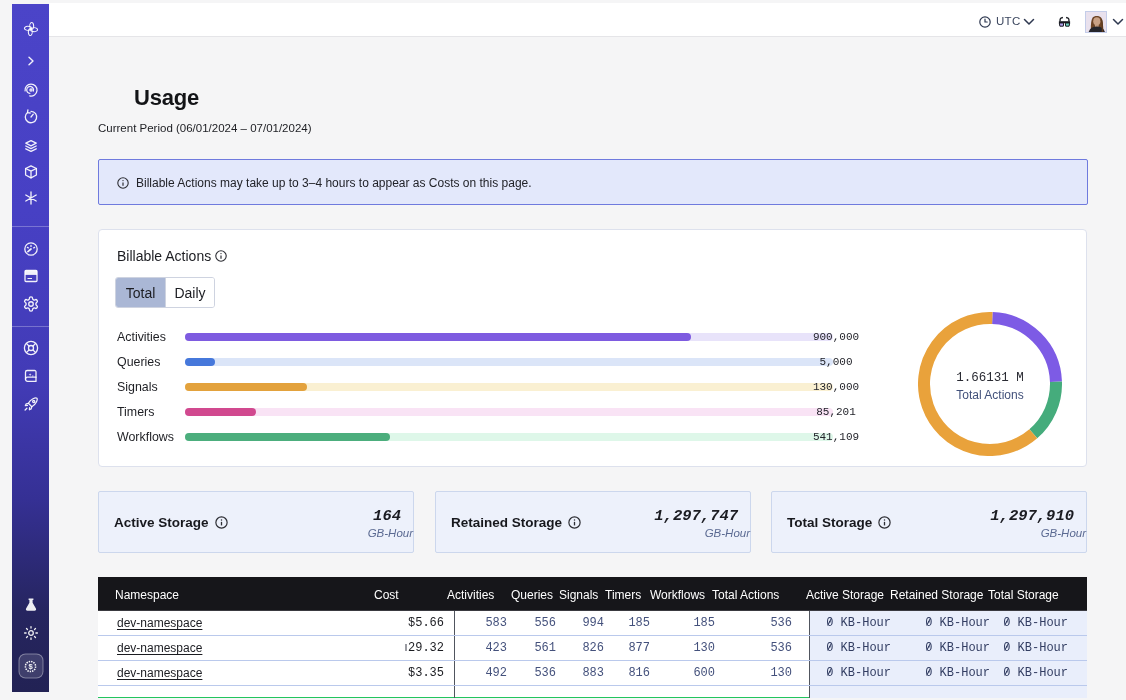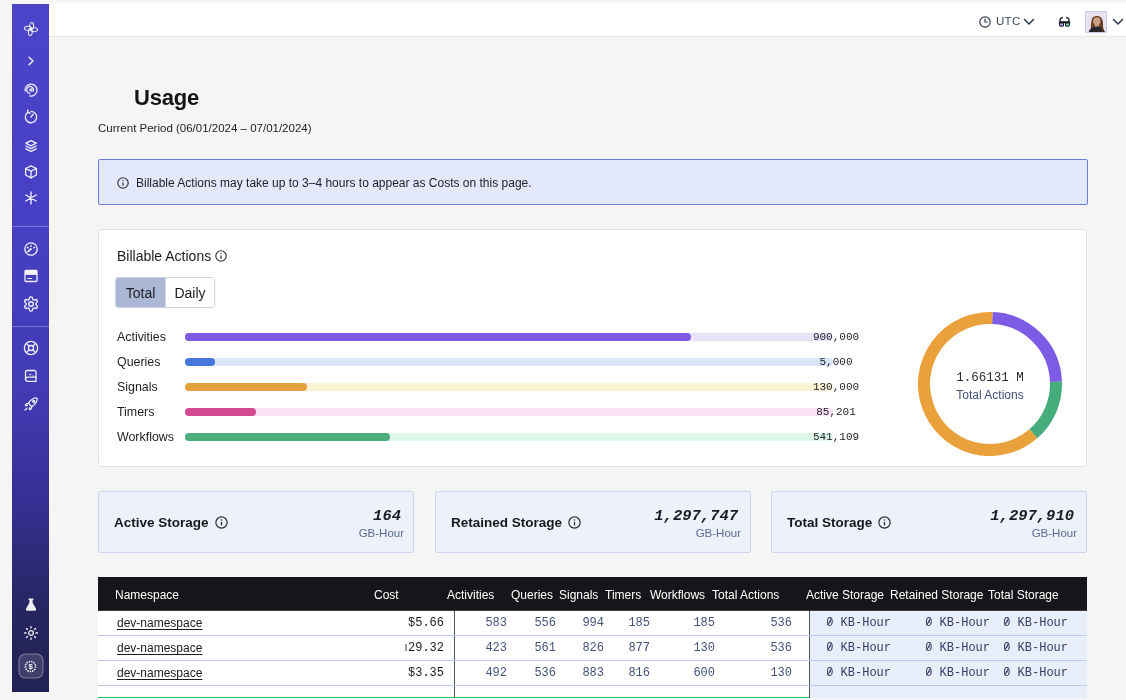--- a/index.html
+++ b/index.html
@@ -44,21 +44,21 @@
 .bval { position:absolute; left:687px; top:-2px; width:100px; text-align:center; font-size:11px; line-height:1.1; color:#23242b; }
 
 #donut { position:absolute; left:819px; top:82px; }
 #donut-c1 { position:absolute; left:819px; top:141px; width:144px; text-align:center; font-size:12.5px; color:#2a2b33; }
 #donut-c2 { position:absolute; left:819px; top:158px; width:144px; text-align:center; font-size:12px; color:#41507a; }
 
 
 .scard { position:absolute; top:491px; width:316px; height:62px; background:#edf1fb; border:1px solid #ccd7ed; border-radius:2px; }
 .scard .lbl { position:absolute; left:15px; top:23px; font-size:13.5px; font-weight:700; color:#17181d; display:flex; align-items:center; gap:6px;}
 .scard .val { position:absolute; right:12px; top:15px; font-size:15.5px; font-weight:700; color:#1b1c22; font-family:"Liberation Mono", monospace;font-style:italic; }
-.scard .unit { position:absolute; right:9px; top:35px; font-size:11.5px; color:#5b6a92; }
+.scard .unit { position:absolute; right:0; top:35px; font-size:11.5px; color:#5b6a92;font-style:italic; }
 
 
 #tbl { position:absolute; left:98px; top:577px; width:989px; height:121px; background:#fff; border-bottom:1px solid #22c55e;}
 #thead { position:absolute; left:0; top:0; width:989px; height:34px; background:#16161a; border-bottom:1px solid #3a3a40; color:#fff; font-size:12px; font-weight:500; }
 #thead div { position:absolute; top:11px; }
 #thead .r { text-align:left; }
 .trow { position:absolute; left:0; width:989px; height:25px; border-bottom:1px solid #bac9ec; font-size:12px; }
 .trow div { position:absolute; top:5px; }
 .tr-ns { left:19px; color:#1b1c21; text-decoration:underline; text-underline-offset:2px; font-size:12px; top:5px !important;}
 .rnum { text-align:right; font-family:"Liberation Mono", monospace; }

